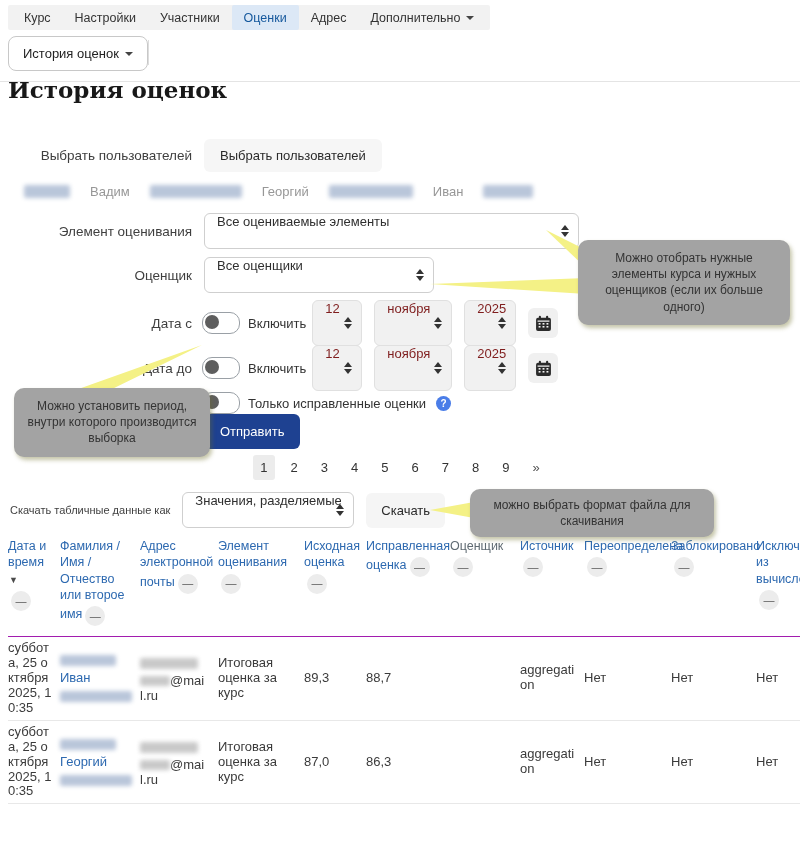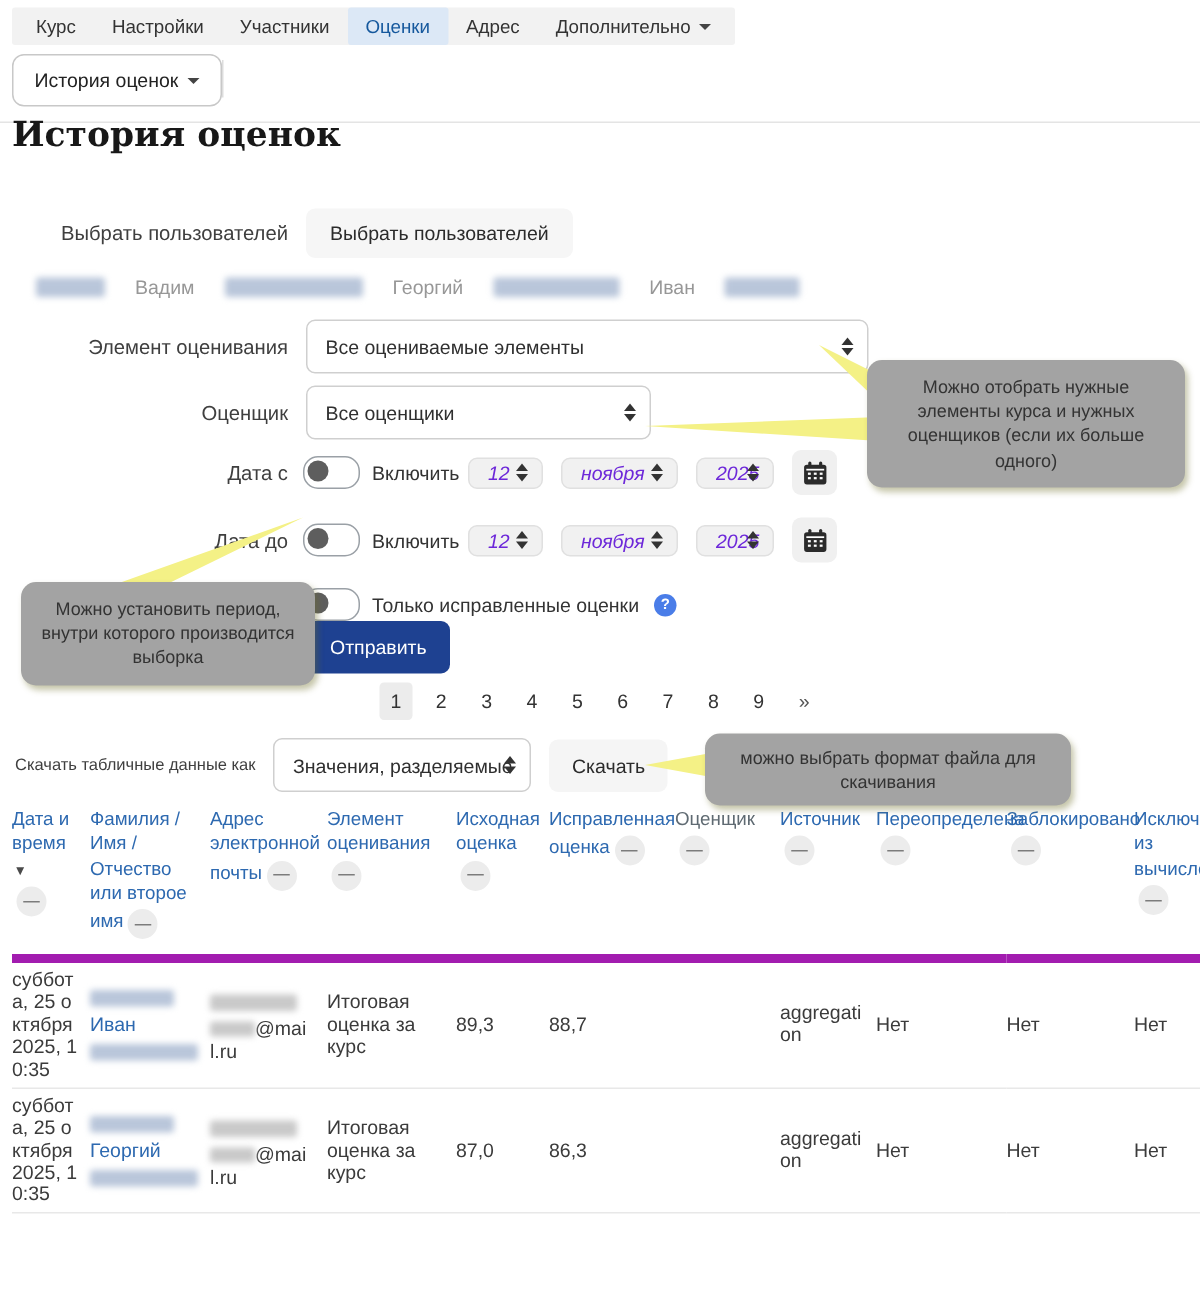--- a/index.html
+++ b/index.html
@@ -20,25 +20,25 @@
      font-size:23px;font-weight:bold;color:#181818;}
   
   .frow{position:absolute;left:0;display:flex;align-items:center;}
   .flabel{width:192px;text-align:right;font-size:13.5px;color:#3f3f3f;flex:0 0 192px;}
   .gbtn{margin-left:12px;background:#f6f6f6;border:none;border-radius:6px;padding:9px 16px;font-size:13px;color:#2b2b2b;cursor:pointer;font-family:inherit;}
   .blur{display:inline-block;height:11px;border-radius:2px;background:#c9c9c9;filter:blur(2px);vertical-align:middle;}
   .blur.nm{background:#b9c6da;}
   .su-wrap{margin-left:24px;display:flex;align-items:center;gap:20px;flex-wrap:nowrap;}
   .su-name{font-size:13px;color:#979797;}
   .select{position:relative;margin-left:12px;height:36px;background:#fff;border:1px solid #cfcfcf;border-radius:6px;
-          display:flex;align-items:center;padding:0 12px 0 12px;font-size:13px;color:#2f2f2f;cursor:pointer;box-sizing:border-box;}
+          display:flex;align-items:flex-start;padding:0 12px 0 12px;font-size:13px;color:#2f2f2f;cursor:pointer;box-sizing:border-box;}
   .updown{position:absolute;right:9px;top:50%;transform:translateY(-50%);display:flex;flex-direction:column;align-items:center;}
   .updown::before{content:"";width:0;height:0;border:4px solid transparent;border-bottom:5px solid #333;margin-bottom:2px;}
   .updown::after{content:"";width:0;height:0;border:4px solid transparent;border-top:5px solid #333;}
-  .select.disabled{background:#f1f1f1;border-color:#e0e0e0;color:#6d28d9;height:21px;justify-content:space-between;font-style:italic;}
+  .select.disabled{background:#f1f1f1;border-color:#e0e0e0;color:#7f1d1d;height:46px;justify-content:space-between;}
   .switch{width:36px;height:20px;border:1px solid #9aa0a6;border-radius:10px;background:#fff;position:relative;flex:0 0 36px;cursor:pointer;}
   .switch::after{content:"";position:absolute;left:2px;top:2px;width:14px;height:14px;border-radius:50%;background:#5e5e5e;}
   .tog-label{margin-left:8px;font-size:13px;color:#333;}
   .calbtn{width:30px;height:30px;margin-left:12px;background:#f0f0f0;border-radius:6px;display:flex;align-items:center;justify-content:center;cursor:pointer;}
   .help{width:15px;height:15px;border-radius:50%;background:#4a7de8;color:#fff;font-size:10px;font-weight:bold;
         display:inline-flex;align-items:center;justify-content:center;margin-left:10px;cursor:pointer;}
   .submit{margin-left:12px;background:#1e4191;color:#fff;border:none;border-radius:6px;padding:10px 16px;font-size:13px;cursor:pointer;font-family:inherit;}
   
   .pag{position:absolute;left:0;top:455px;width:800px;display:flex;justify-content:center;gap:9px;}
   .pg{font-size:13px;color:#333;padding:5px 7px;border-radius:3px;cursor:pointer;}
@@ -49,21 +49,21 @@
   .dl-label{font-size:11px;color:#3f3f3f;}
   .dl-select{width:172px;}
   .dl-btn{margin-left:12px;background:#f5f5f5;border:none;border-radius:6px;padding:10px 15px;font-size:13px;color:#2b2b2b;cursor:pointer;font-family:inherit;}
   
   .callout{position:absolute;background:#a3a3a3;border-radius:10px;box-shadow:2px 3px 4px rgba(110,110,40,.4);
            font-size:12px;line-height:1.35;color:#333;text-align:center;padding:10px 8px;box-sizing:border-box;z-index:5;}
   #tails{position:absolute;left:0;top:0;width:800px;height:859px;pointer-events:none;z-index:4;}
   
   .gtable{position:absolute;left:8px;top:538px;width:785px;border-collapse:collapse;table-layout:fixed;}
   .gtable th{text-align:left;vertical-align:top;font-weight:normal;font-size:12.5px;line-height:1.3;
-             padding:0 8px 10px 0;border-bottom:6px solid #a21caf;overflow:visible;white-space:normal;}
+             padding:0 8px 10px 0;border-bottom:1px solid #a21caf;overflow:visible;white-space:normal;}
   .hlink{color:#2d69b0;text-decoration:none;cursor:pointer;}
   .hplain{color:#5f6a72;}
   .sorticon{display:block;font-size:9px;color:#4a4a4a;margin:4px 0 2px 1px;}
   .minus{display:inline-flex;align-items:center;justify-content:center;width:20px;height:20px;border-radius:50%;
          background:#ececec;color:#555;font-size:11px;margin-left:3px;vertical-align:middle;cursor:pointer;margin-top:3px;}
   .gtable td{vertical-align:middle;font-size:13px;line-height:1.15;color:#3b3b3b;
              padding:4px 8px 4px 0;border-bottom:1px solid #e8e8e8;}
   .c-date,.c-source,.c-email{word-break:break-all;}
   .ulink{color:#2d69b0;text-decoration:none;cursor:pointer;}
   .cellblur{margin:3px 0;}

